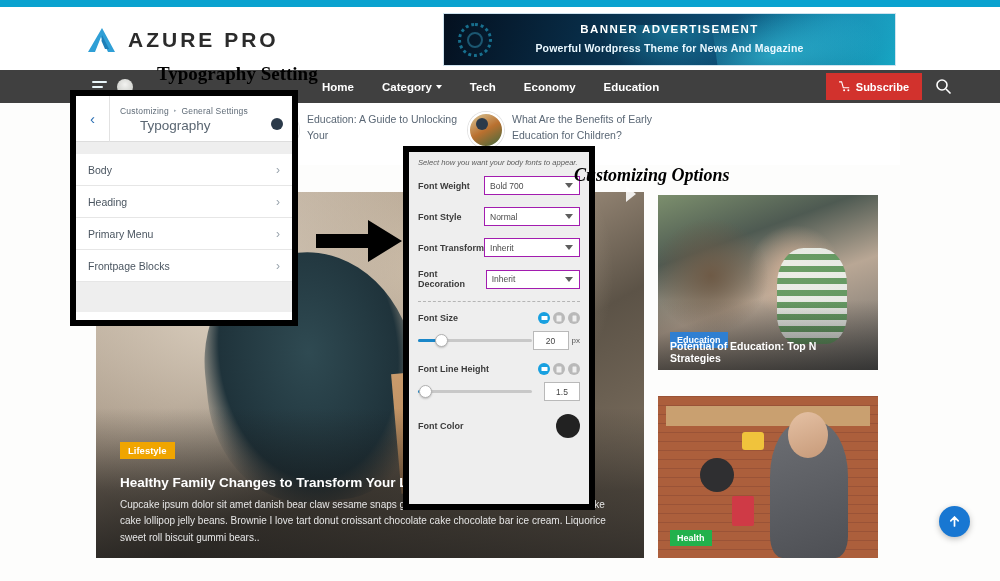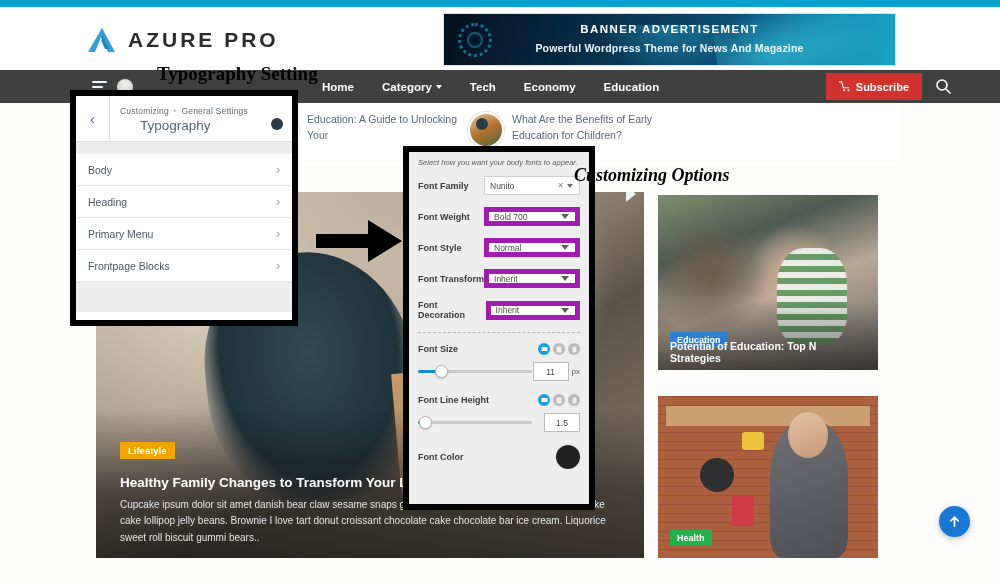--- a/index.html
+++ b/index.html
@@ -262,21 +262,21 @@
   }
   .cr-inner { position:absolute; inset:0; padding: 6px 9px 0 9px; overflow:hidden; }
   .cr-note {
     font-size: 7.6px; color: #5c5c5c; font-style: italic; margin-bottom: 9px;
   }
   .cr-row {
     display: flex; align-items: center; justify-content: space-between; margin-bottom: 12px;
   }
   .cr-label { font-size: 9px; color: #3b3b3b; font-weight: bold; }
   .cr-field {
-    width: 96px; height: 19px; background: #fff; border: 5px solid #a21caf;
+    width: 96px; height: 19px; background: #fff; border: 1px solid #a21caf;
     display: flex; align-items: center; padding: 0 5px; position: relative;
   }
   .cr-field.sel { border:1px solid #cfcfcf; }
   .cr-val { font-size: 8.5px; color: #4a4a4a; }
   .cr-x { position:absolute; right: 15px; font-size: 8px; color:#8a8a8a; }
   .cr-caret {
     position:absolute; right: 6px; width:0;height:0;
     border-left:3px solid transparent;border-right:3px solid transparent;border-top:4px solid #6f6f6f;
   }
   .cr-caret.big { border-left:4px solid transparent;border-right:4px solid transparent;border-top:5px solid #5d5d5d; }
@@ -467,28 +467,20 @@
       <span class="cl-item-label">Frontpage Blocks</span>
       <span class="cl-chev">›</span>
     </div>
     <div class="cl-foot"></div>
   </div>
 
   <div class="cust-right">
     <div class="cr-inner">
       <div class="cr-note">Select how you want your body fonts to appear.</div>
 
-      <div class="cr-row">
-        <span class="cr-label">Font Family</span>
-        <div class="cr-field sel">
-          <span class="cr-val">Nunito</span>
-          <span class="cr-x">✕</span>
-          <span class="cr-caret"></span>
-        </div>
-      </div>
 
       <div class="cr-row">
         <span class="cr-label">Font Weight</span>
         <div class="cr-field">
           <span class="cr-val">Bold 700</span>
           <span class="cr-caret big"></span>
         </div>
       </div>
 
       <div class="cr-row">
@@ -537,21 +529,21 @@
           </span>
         </div>
       </div>
       <div class="slider-wrap">
         <div class="track">
           <div class="fill" style="width:18%"></div>
           <div class="knob" style="left:15%"></div>
         </div>
         <div style="display:flex;align-items:center;">
           <div class="numbox">
-            <span>11</span>
+            <span>20</span>
           </div>
           <span class="unit">px</span>
         </div>
       </div>
 
       <div class="cr-srow">
         <span class="cr-label">Font Line Height</span>
         <div class="devs">
           <span class="dev on">
             <svg width="7" height="7" viewBox="0 0 7 7">

